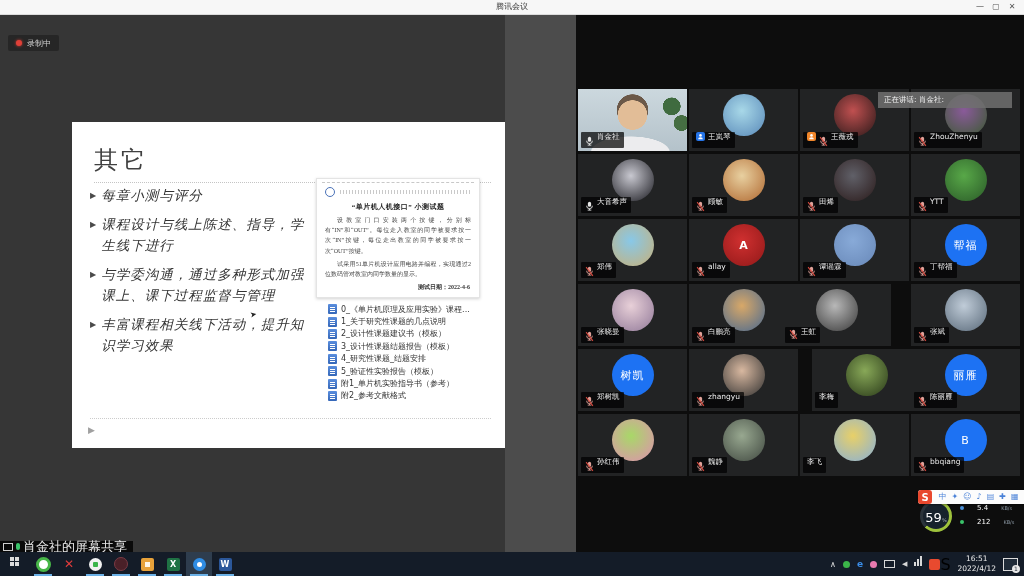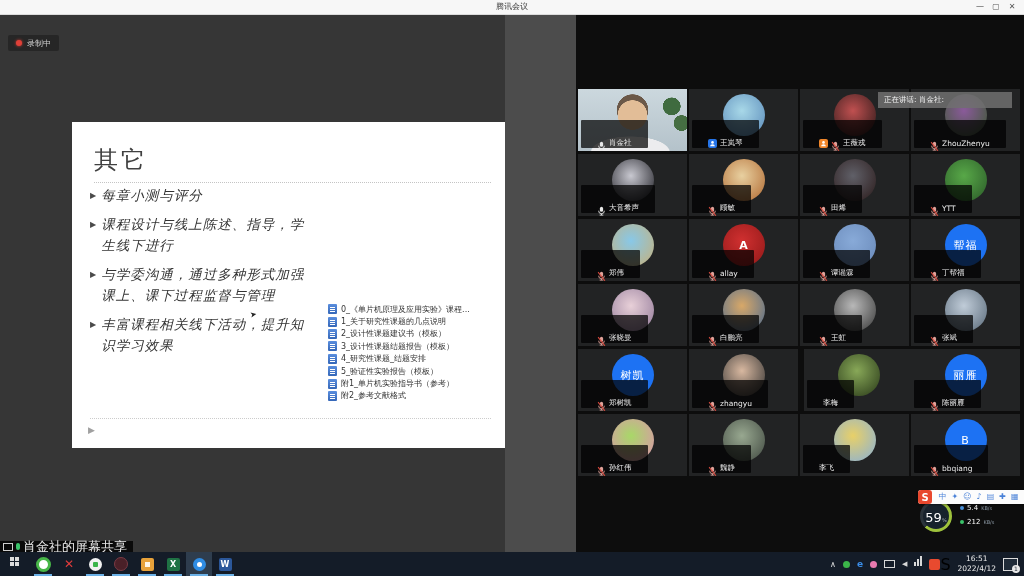--- a/index.html
+++ b/index.html
@@ -72,22 +72,22 @@
   .avatar-letter{color:#fff;font-size:11px;display:flex;align-items:center;justify-content:center;
     font-weight:bold;}
   .avatar-video{left:0;top:0;transform:none;width:109px;height:62px;border-radius:0;
     background:
       radial-gradient(circle 9px at 86% 28%, #3f6b3f 97%, transparent 100%),
       radial-gradient(circle 8px at 95% 55%, #456e42 97%, transparent 100%),
       radial-gradient(ellipse 40px 16px at 48% 102%, #ececee 97%, transparent 100%),
       radial-gradient(circle 15px at 50% 42%, #e2bd97 97%, transparent 100%),
       radial-gradient(circle 16px at 50% 34%, #6b5848 97%, transparent 100%),
       linear-gradient(#ccd8de,#b4c2ca);}
-  .nameplate{position:absolute;left:3px;bottom:3px;height:28px;display:flex;align-items:flex-end;
-    gap:3px;background:rgba(0,0,0,.72);border-radius:1px;padding:0 16px;max-width:100px;}
+  .nameplate{position:absolute;left:3px;bottom:3px;height:16px;display:flex;align-items:flex-start;
+    gap:3px;background:rgba(0,0,0,.72);border-radius:1px;padding:0 4px;max-width:100px;}
   .pname{font-size:7.5px;color:#ececec;white-space:nowrap;overflow:hidden;text-overflow:ellipsis;}
   .badge{width:9px;height:9px;border-radius:2px;flex:none;display:flex;align-items:center;
     justify-content:center;}
   .badge.blue{background:#2574e8;}
   .badge.orange{background:#f0862a;}
   .badge svg{width:7px;height:7px;}
   .mic{width:9px;height:11px;flex:none;}
   .mic svg{width:9px;height:11px;}
   .mic .mbody{fill:#e8e8e8;}
   .mic .mcurve,.mic .mstem,.mic .mbase{stroke:#e8e8e8;stroke-width:1;fill:none;}
@@ -114,21 +114,21 @@
     margin-right:4px;}
   #imebar .iicon{color:#4a82d8;font-size:8px;margin:0 2.5px;line-height:14px;}
   #netmon{position:absolute;left:920px;top:498px;width:100px;height:36px;z-index:19;}
   #ncircle{position:absolute;left:0;top:2px;width:32px;height:32px;border-radius:50%;
     background:conic-gradient(#9ec23c 0 62%,#2a333a 62% 100%);display:flex;align-items:center;
     justify-content:center;}
   #ncircle .ninner{width:26px;height:26px;border-radius:50%;background:#17222c;display:flex;
     align-items:baseline;justify-content:center;padding-top:7px;box-sizing:border-box;}
   #ncircle .npct{font-size:13px;color:#fff;}
   #ncircle .npctu{font-size:5px;color:#aab4bc;}
-  .nrow{position:absolute;left:40px;display:flex;align-items:center;gap:3px;}
+  .nrow{position:absolute;left:40px;display:flex;align-items:center;gap:13px;}
   .nrow .ndot{width:4px;height:4px;border-radius:50%;}
   .nrow .nval{font-size:7px;color:#fff;}
   .nrow .nunit{font-size:5px;color:#8a97a3;}
 
   
   #taskbar{position:absolute;left:0;top:552px;width:1024px;height:24px;background:#141c28;z-index:25;}
   #apps{position:absolute;left:4px;top:0;height:24px;display:flex;}
   .appcell{position:relative;width:26px;height:24px;display:flex;align-items:center;
     justify-content:center;}
   .appcell.active{background:#2e3d4e;}
@@ -214,20 +214,31 @@
 
   <li>
     <span class="bmark">▶</span>
     <span class="btxt">丰富课程相关线下活动，提升知识学习效果</span>
   </li>
 </ul>
       <div id="slide-bottomline"></div>
       <div id="playbtn">▶</div>
       <div id="mcursor">➤</div>
 
+      <div id="doc">
+        <div class="dashtop"></div>
+        <div class="dochead">
+          <span class="doclogo"></span>
+          <span class="dochbars"></span>
+        </div>
+        <div class="doctitle">“单片机人机接口” 小测试题</div>
+        <div class="docp">设教室门口安装两个按键，分别标有“IN”和“OUT”。每位走入教室的同学被要求按一次“IN”按键，每位走出教室的同学被要求按一次“OUT”按键。</div>
+        <div class="docp">试采用51单片机设计应用电路并编程，实现通过2位数码管对教室内同学数量的显示。</div>
+        <div class="docdate">测试日期：2022-4-6</div>
+      </div>
 
       <ul id="files">
   <li>
     <span class="ficon"></span>
     <span class="ftxt">0_《单片机原理及应用实验》课程...</span>
   </li>
 
   <li>
     <span class="ficon"></span>
     <span class="ftxt">1_关于研究性课题的几点说明</span>
@@ -501,21 +512,21 @@
           <path class="mcurve" d="M1.8 5.2 a3.2 3.2 0 0 0 6.4 0"></path>
           <line class="mstem" x1="5" y1="8.4" x2="5" y2="10"></line>
           <line class="mbase" x1="3" y1="10" x2="7" y2="10"></line>
           <line class="mslash" x1="1.2" y1="1.2" x2="8.8" y2="10.8"></line>
         </svg>
       </span>
       <span class="pname">白鹏亮</span>
     </div>
   </div>
 
-  <div class="tile" style="left: 224px; top: 270px;">
+  <div class="tile" style="left: 206px; top: 270px; font-family: Liberation Mono, monospace;">
     <div class="avatar" style="background: radial-gradient(circle at 45% 40%, rgb(184, 184, 184), rgb(56, 56, 56));"></div>
     <div class="nameplate">
 
       <span class="mic muted">
         <svg viewBox="0 0 10 12">
           <rect class="mbody" x="3.2" y="0.8" width="3.6" height="5.6" rx="1.8"></rect>
           <path class="mcurve" d="M1.8 5.2 a3.2 3.2 0 0 0 6.4 0"></path>
           <line class="mstem" x1="5" y1="8.4" x2="5" y2="10"></line>
           <line class="mbase" x1="3" y1="10" x2="7" y2="10"></line>
           <line class="mslash" x1="1.2" y1="1.2" x2="8.8" y2="10.8"></line>
@@ -569,21 +580,21 @@
           <path class="mcurve" d="M1.8 5.2 a3.2 3.2 0 0 0 6.4 0"></path>
           <line class="mstem" x1="5" y1="8.4" x2="5" y2="10"></line>
           <line class="mbase" x1="3" y1="10" x2="7" y2="10"></line>
           <line class="mslash" x1="1.2" y1="1.2" x2="8.8" y2="10.8"></line>
         </svg>
       </span>
       <span class="pname">zhangyu</span>
     </div>
   </div>
 
-  <div class="tile" style="left: 228px; top: 335px;">
+  <div class="tile" style="left: 236px; top: 335px;">
     <div class="avatar" style="background: radial-gradient(circle at 45% 40%, rgb(136, 168, 88), rgb(40, 56, 24));"></div>
     <div class="nameplate">
 
       <span class="pname">李梅</span>
     </div>
   </div>
 
   <div class="tile" style="left: 335px; top: 335px;">
     <div class="avatar avatar-text">丽雁</div>
     <div class="nameplate">

